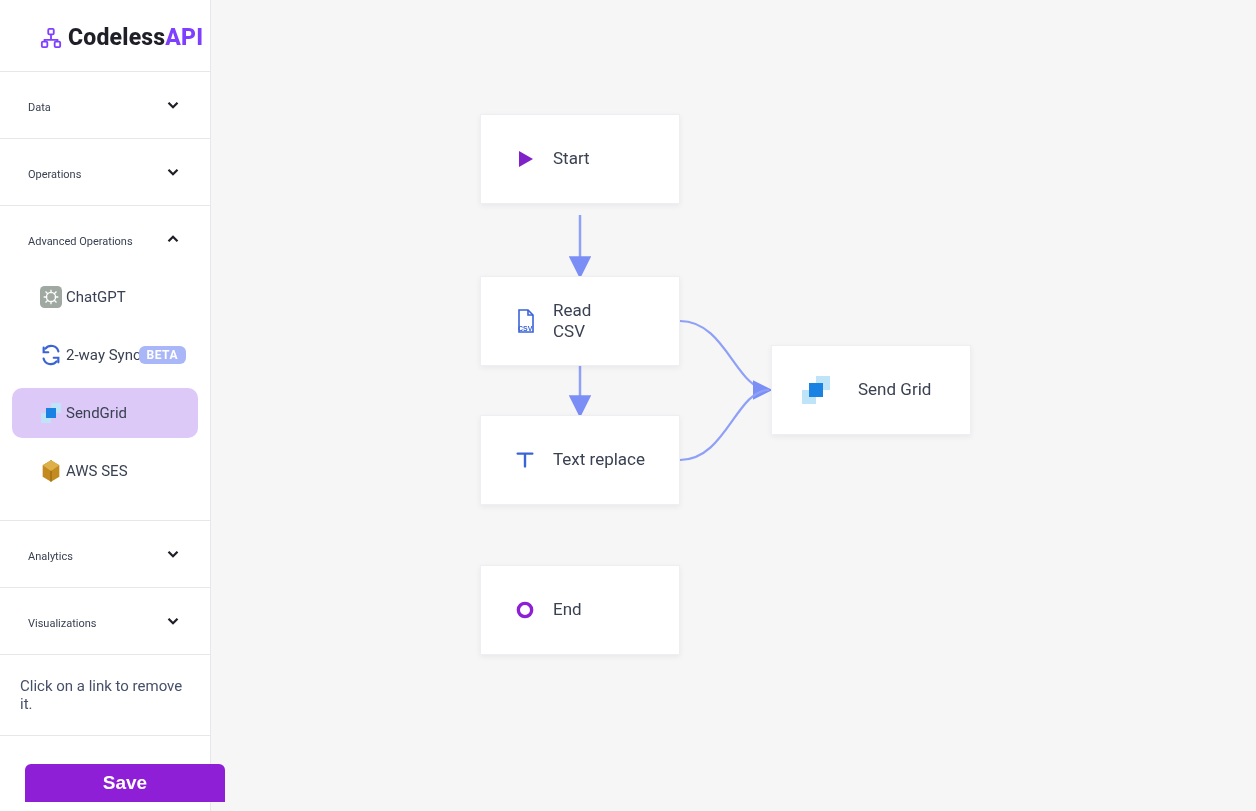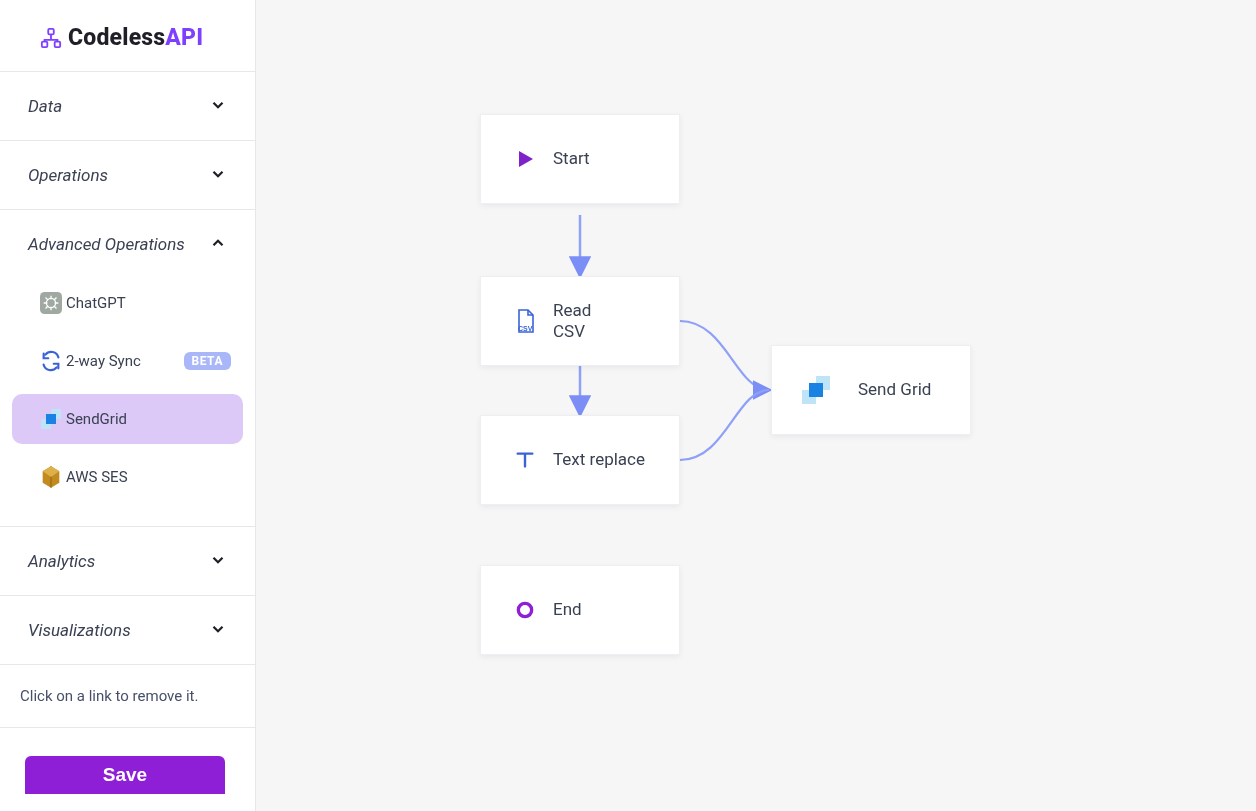--- a/index.html
+++ b/index.html
@@ -7,21 +7,21 @@
     font-family: -apple-system, BlinkMacSystemFont, "Segoe UI", Roboto, "Helvetica Neue", Arial, sans-serif;
     background: #f6f6f7;
     width: 1256px;
     height: 811px;
     overflow: hidden;
     color: #2b3445;
   }
   .sidebar {
     position: absolute;
     left: 0; top: 0;
-    width: 256px;
+    width: 211px;
     height: 100%;
     background: #fff;
     border-right: 1px solid #e7e7ea;
     display: flex;
     flex-direction: column;
   }
   .logo-row {
     display: flex;
     align-items: center;
     gap: 6px;
@@ -34,27 +34,26 @@
     font-weight: 800;
     letter-spacing: 0.2px;
   }
   .logo-a { color: #1f1f28; }
   .logo-b { color: #7f3fff; }
   .section {
     border-bottom: 1px solid #e7e7ea;
   }
   .section-header {
     display: flex;
-    align-items: flex-start;
+    align-items: flex-end;
     justify-content: space-between;
     padding: 24px 28px;
     cursor: pointer;
-    font-size: 17px;
+    font-size: 11px;
     color: #3a4152;
-    font-style: italic;
   }
   .chevron {
     width: 18px; height: 18px;
   }
   .subitems { padding: 0 0 16px 0; }
   .subitem {
     display: flex;
     align-items: center;
     gap: 4px;
     padding: 14px 14px 14px 28px;

